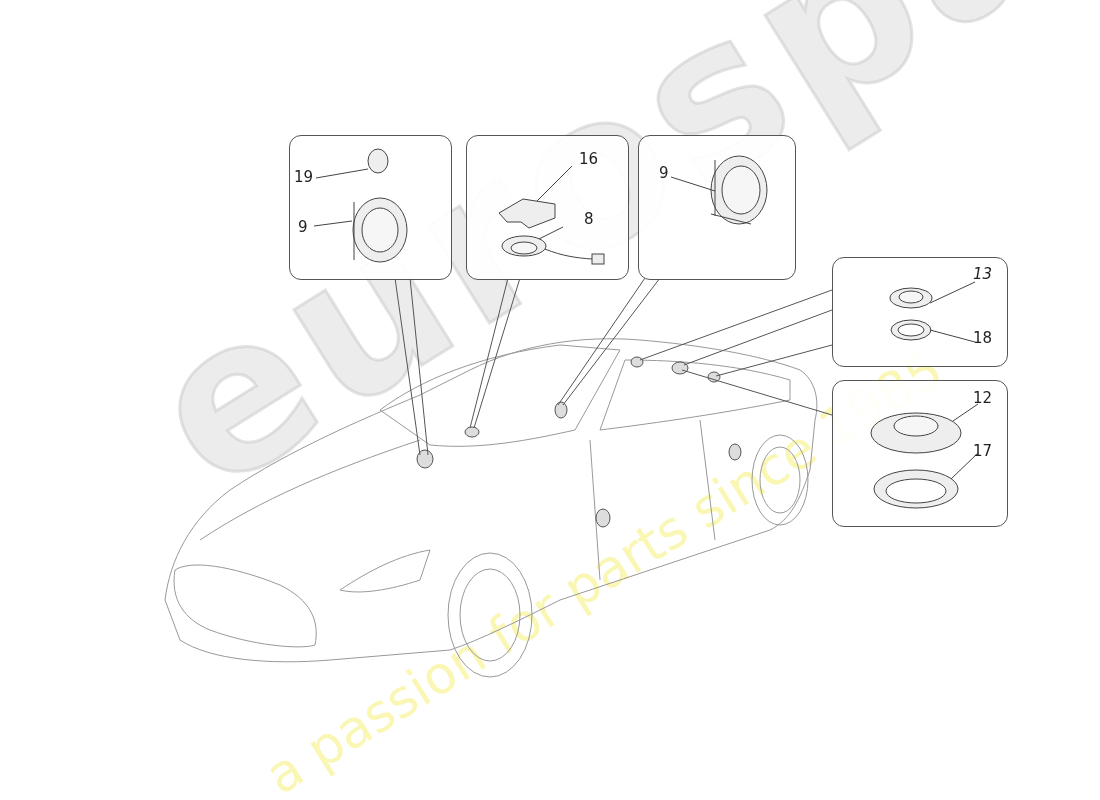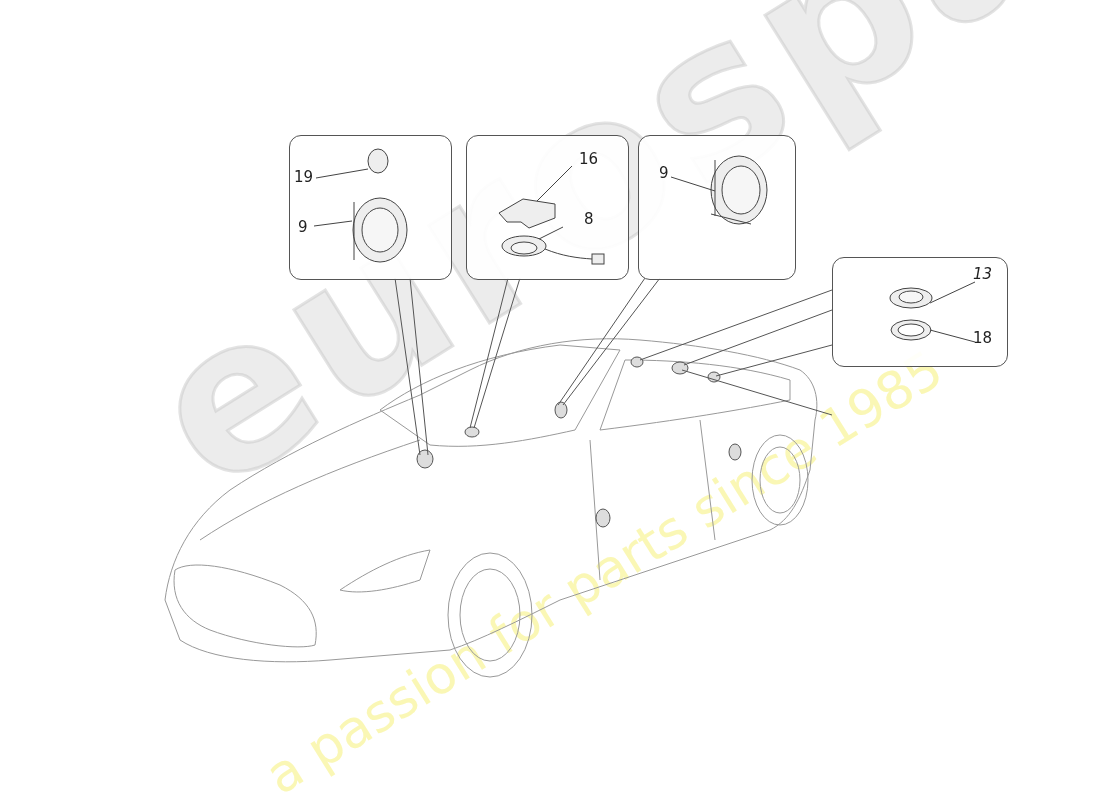--- a/index.html
+++ b/index.html
@@ -121,14 +121,29 @@
         <ellipse cx="78" cy="72" rx="13" ry="6" fill="#fff"></ellipse>
       </g>
       <g stroke="#444" stroke-width="1">
           <path d="M97,45 L142,24 M97,72 L142,84"></path>
         </g>
     </svg>
     <span class="label" style="left:140px;top:7px;font-style:italic;">13</span>
     <span class="label" style="left:140px;top:71px;">18</span>
   </div>
 
+  <div class="callout-box" style="left:832px;top:380px;width:174px;height:145px;">
+    <svg width="174" height="145" style="position:absolute;left:0;top:0">
+      <g fill="#eee" stroke="#444" stroke-width="1">
+        <ellipse cx="83" cy="52" rx="45" ry="20"></ellipse>
+        <ellipse cx="83" cy="45" rx="22" ry="10" fill="#f6f6f6"></ellipse>
+        <ellipse cx="83" cy="108" rx="42" ry="19"></ellipse>
+        <ellipse cx="83" cy="110" rx="30" ry="12" fill="#fff"></ellipse>
+      </g>
+      <g stroke="#444" stroke-width="1">
+          <path d="M120,40 L145,23 M118,98 L145,72"></path>
+        </g>
+    </svg>
+    <span class="label" style="left:140px;top:8px;">12</span>
+    <span class="label" style="left:140px;top:61px;">17</span>
+  </div>
 
 </div>
 
 </body></html>

